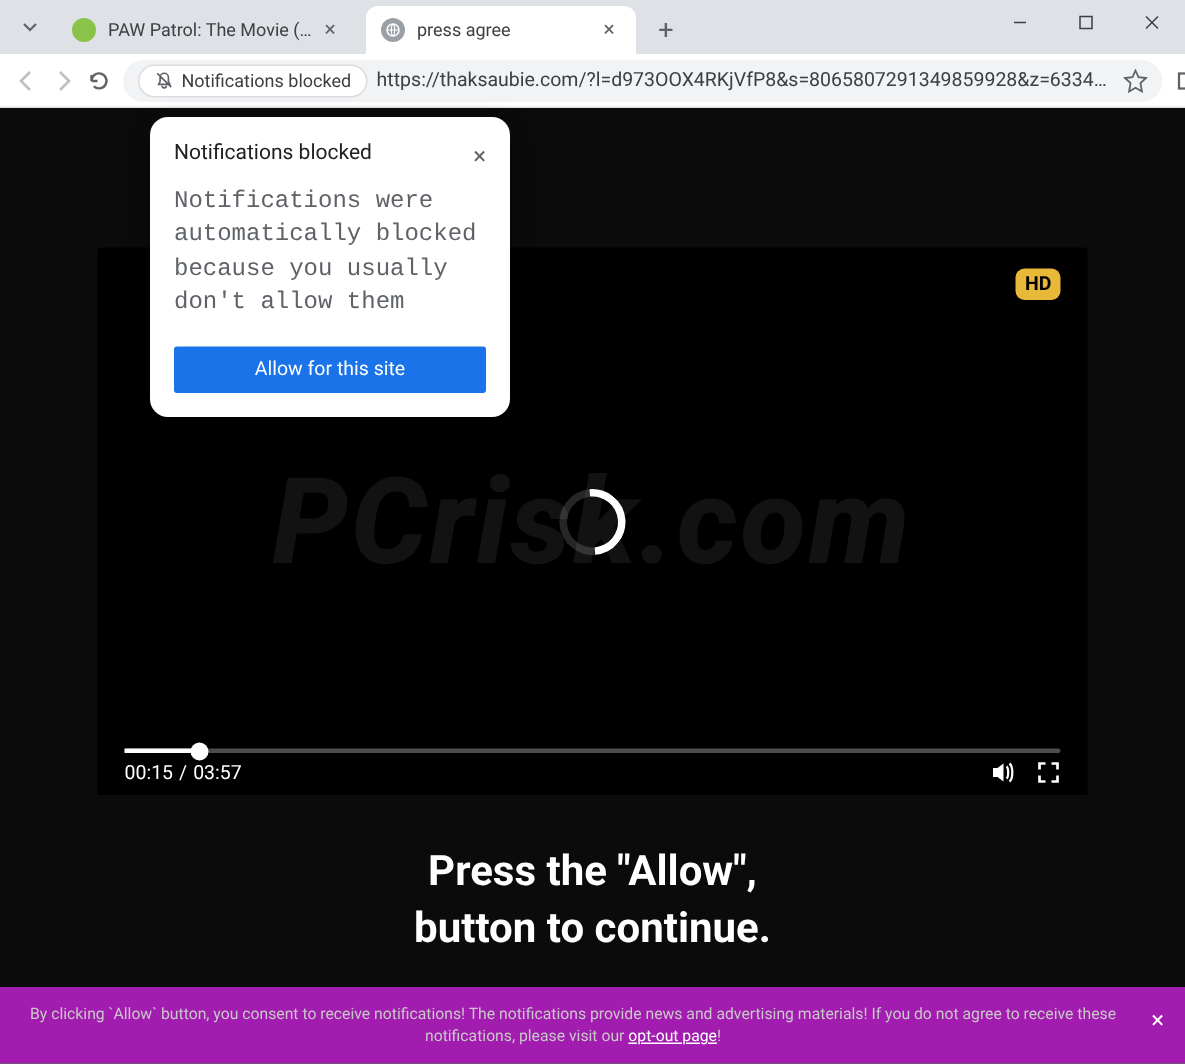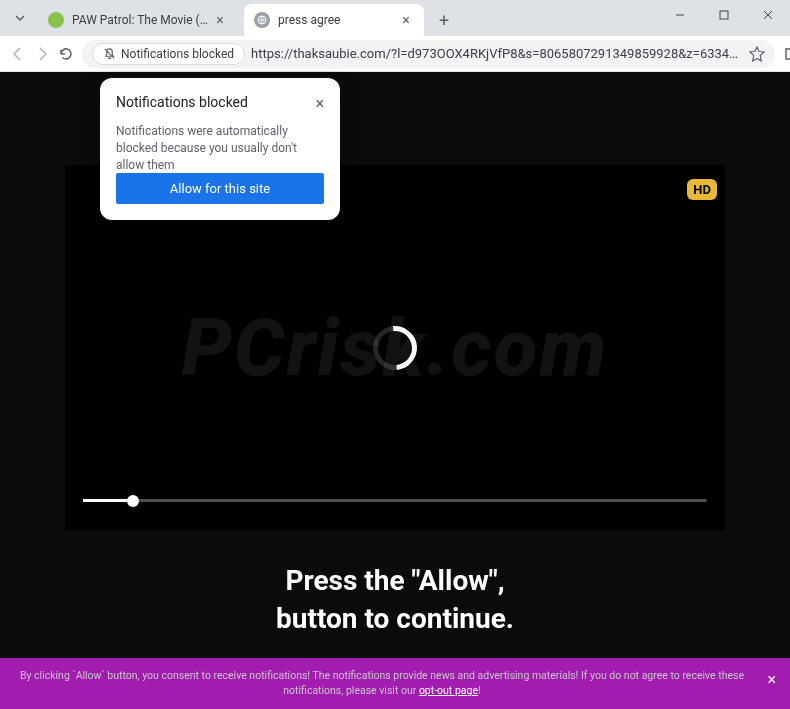--- a/index.html
+++ b/index.html
@@ -29,30 +29,30 @@
 .ext-btn { width: 28px; height: 28px; display: flex; align-items: center; justify-content: center; color: #5f6368; cursor: pointer; }
 
 
 .content { position: absolute; top: 72px; left: 0; right: 0; bottom: 0; background: #0b0b0b; }
 
 
 .notif-popup { position: absolute; top: 78px; left: 100px; width: 240px; background: #fff; border-radius: 12px; box-shadow: 0 4px 16px rgba(0,0,0,0.25); padding: 16px; z-index: 100; }
 .notif-header { display: flex; justify-content: space-between; align-items: flex-start; margin-bottom: 10px; }
 .notif-title { font-size: 14px; color: #202124; font-weight: 400; }
 .notif-close { color: #5f6368; font-size: 16px; cursor: pointer; }
-.notif-body { font-size: 12px; color: #5f6368; line-height: 1.4; margin-bottom: 0; }
+.notif-body { font-size: 16px; color: #5f6368; line-height: 1.4; margin-bottom: 18px; font-family: Liberation Mono, monospace; }
 .notif-actions { display: flex; gap: 10px; }
 .btn-manage { background: #e8eef7; color: #1a73e8; border: none; border-radius: 16px; padding: 8px 16px; font-size: 13px; cursor: pointer; }
 .btn-allow { background: #1a73e8; color: #fff; border: none; border-radius: 2px; padding: 8px 16px; font-size: 13px; cursor: pointer; flex: 1; }
 
 
 .player { position: absolute; top: 93px; left: 65px; right: 65px; height: 365px; background: #000; border-radius: 2px 2px 0 0; }
 .watermark { position: absolute; inset: 0; display: flex; align-items: center; justify-content: center; opacity: 0.07; }
 .watermark-text { font-size: 80px; font-weight: 800; color: #fff; font-style: italic; letter-spacing: 2px; text-align: center; }
-.hd-badge { position: absolute; top: 14px; right: 8px; background: #e8b838; color: #000; font-weight: 700; font-size: 13px; padding: 3px 6px; border-radius: 6px; }
+.hd-badge { position: absolute; top: 14px; right: 18px; background: #e8b838; color: #000; font-weight: 700; font-size: 13px; padding: 3px 6px; border-radius: 6px; }
 .spinner { position: absolute; top: 50%; left: 50%; width: 44px; height: 44px; margin: -22px 0 0 -22px; border: 5px solid rgba(255,255,255,0.15); border-top-color: #fff; border-right-color: #fff; border-radius: 50%; transform: rotate(40deg); }
 .progress-area { position: absolute; bottom: 28px; left: 18px; right: 18px; }
 .progress-track { height: 3px; background: rgba(255,255,255,0.3); position: relative; border-radius: 2px; }
 .progress-fill { position: absolute; left: 0; top: 0; height: 100%; width: 8%; background: #fff; }
 .progress-thumb { position: absolute; left: 8%; top: 50%; width: 12px; height: 12px; background: #fff; border-radius: 50%; transform: translate(-50%, -50%); }
 .controls-row { position: absolute; bottom: 6px; left: 18px; right: 18px; display: flex; align-items: center; justify-content: space-between; color: #fff; font-size: 13px; }
 .time-group { display: flex; gap: 4px; }
 .right-controls { display: flex; gap: 14px; align-items: center; }
 
 
@@ -154,20 +154,40 @@
       <div class="watermark-text">PCrisk.com</div>
     </div>
     <div class="hd-badge">HD</div>
     <div class="spinner"></div>
     <div class="progress-area">
       <div class="progress-track">
         <div class="progress-fill"></div>
         <div class="progress-thumb"></div>
       </div>
     </div>
+    <div class="controls-row">
+      <div class="time-group">
+        <span>00:15</span>
+        <span>/</span>
+        <span>03:57</span>
+      </div>
+      <div class="right-controls">
+        <div>
+          <svg width="18" height="18" viewBox="0 0 18 18">
+              <path d="M3 6v6h3l4 3V3L6 6H3z" fill="#fff"></path>
+              <path d="M12 5c1.5 1 1.5 7 0 8M14 3c2.5 2 2.5 10 0 12" stroke="#fff" stroke-width="1.5" fill="none"></path>
+            </svg>
+        </div>
+        <div>
+          <svg width="16" height="16" viewBox="0 0 16 16">
+              <path d="M2 6V2h4M14 6V2h-4M2 10v4h4M14 10v4h-4" stroke="#fff" stroke-width="1.8" fill="none"></path>
+            </svg>
+        </div>
+      </div>
+    </div>
   </div>
 
   <div class="message">
     <div>Press the "Allow",</div>
     <div>button to continue.</div>
   </div>
 
   <div class="cookie-bar">
     <span>By clicking `Allow` button, you consent to receive notifications! The notifications provide news and advertising materials! If you do not agree to receive these notifications, please visit our </span><a href="#" class="cookie-link">opt-out page</a><span>!</span>
     <div class="cookie-close">×</div>

